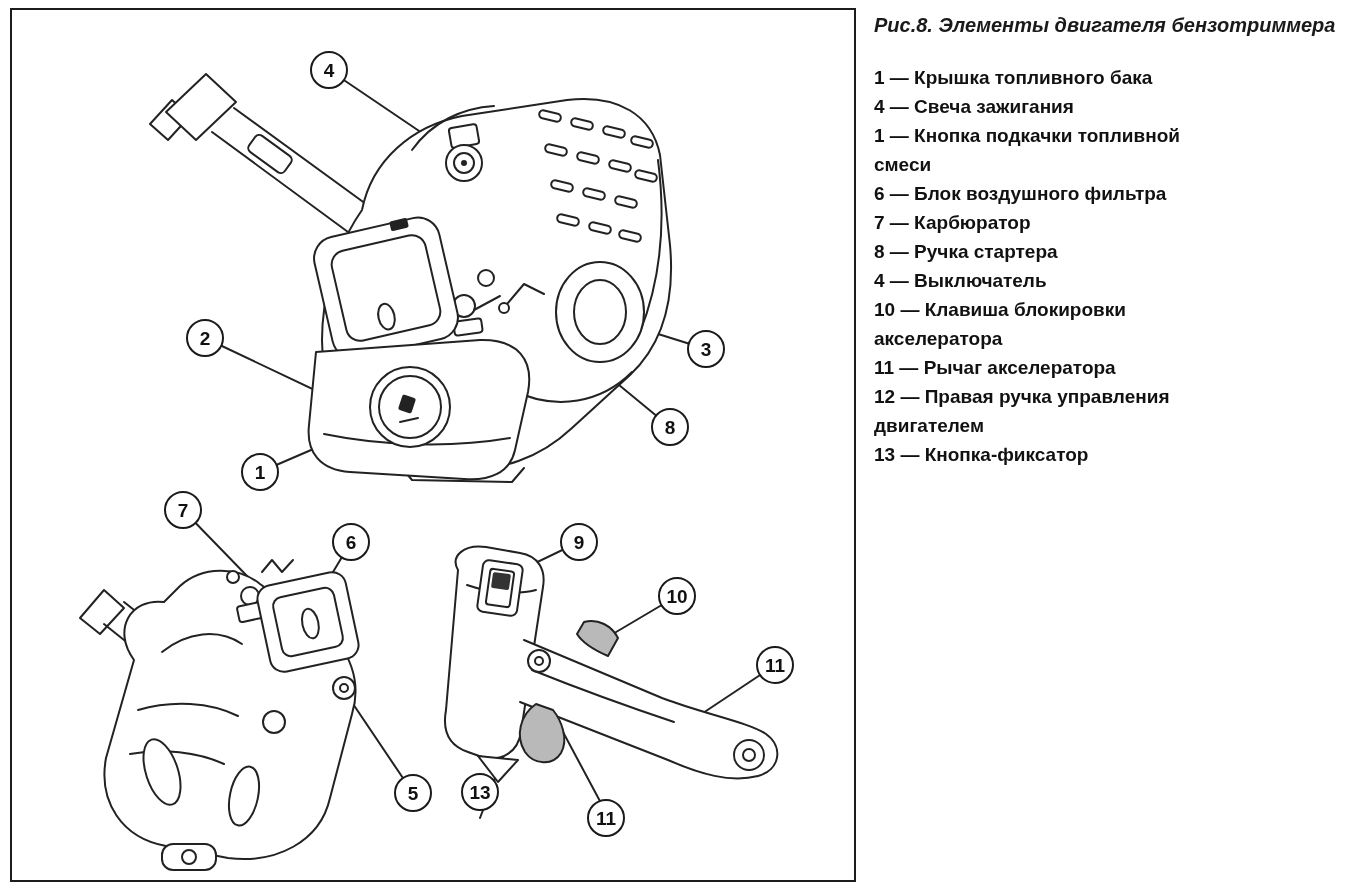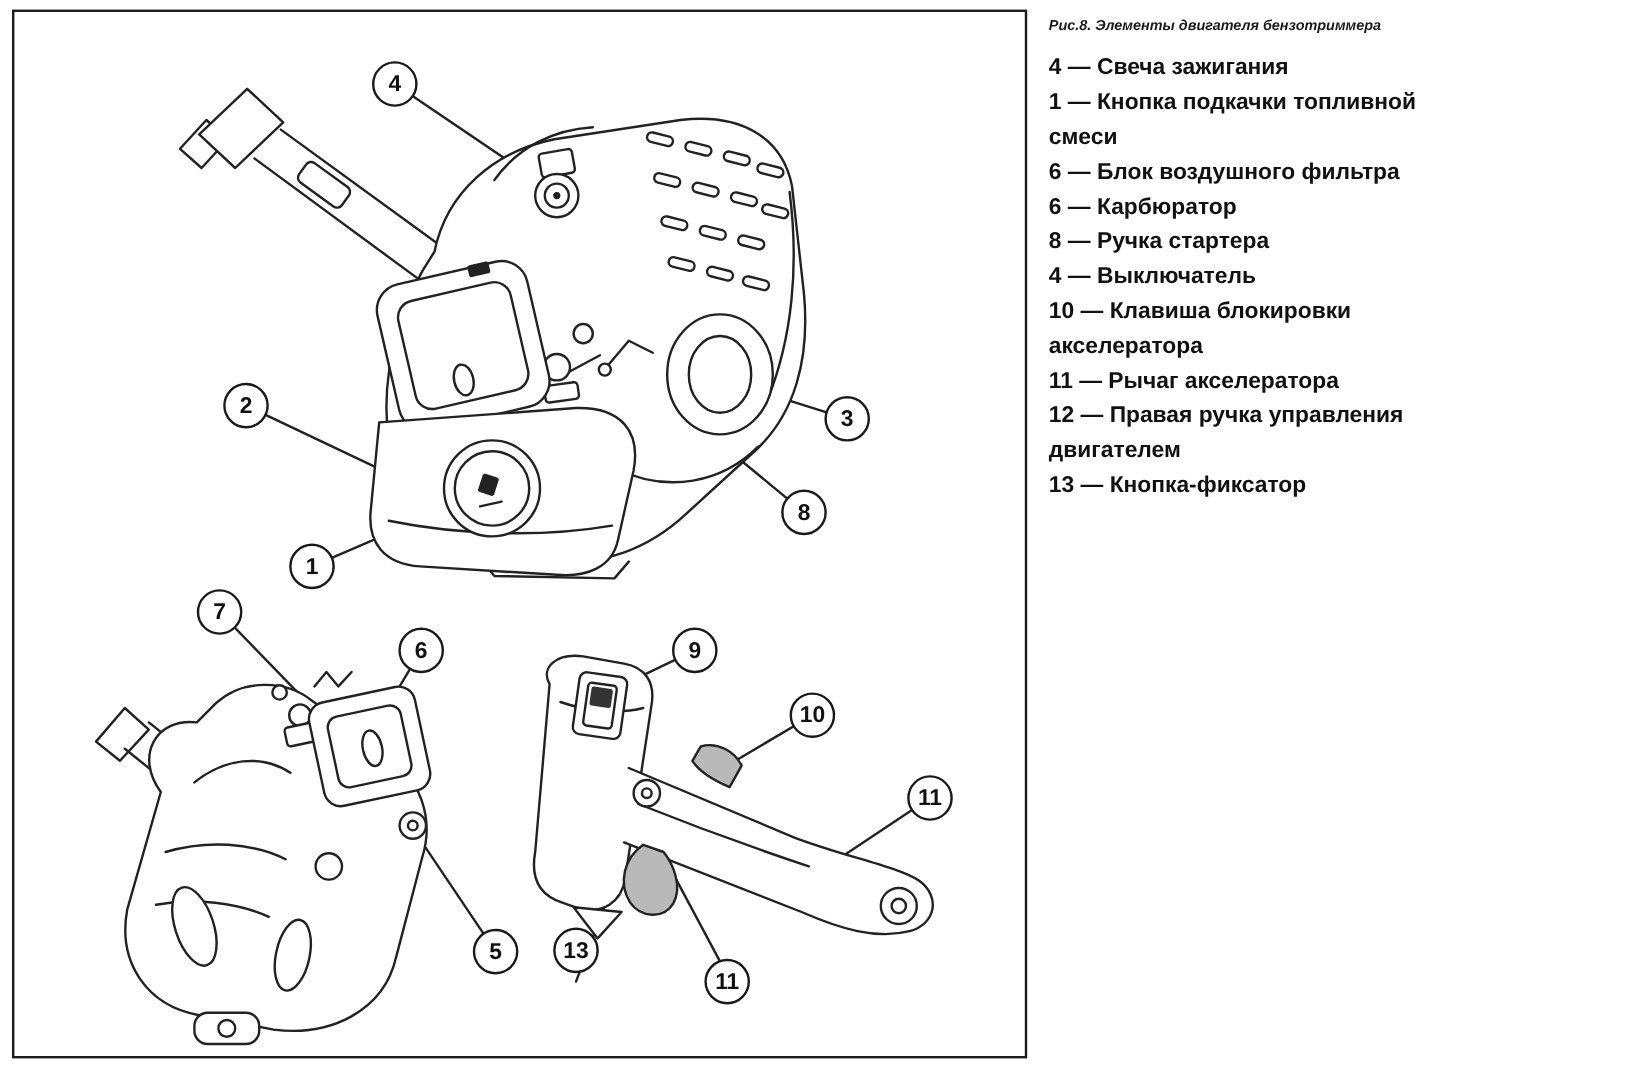--- a/index.html
+++ b/index.html
@@ -14,22 +14,22 @@
   }
   .panel svg { position:absolute; left:0; top:0; }
   .callout {
     position:absolute; width:38px; height:38px; border:2.5px solid #1a1a1a;
     border-radius:50%; background:#ffffff; display:flex; align-items:center;
     justify-content:center; font-weight:bold; font-size:19px; color:#111;
     line-height:1;
   }
   .legend-col { position:absolute; left:874px; top:14px; width:492px; }
   .fig-title {
-    font-size:12px; font-weight:bold; font-style:italic; white-space:nowrap;
-    margin-bottom:14px; color:#1a1a1a;
+    font-size:20px; font-weight:bold; font-style:italic; white-space:nowrap;
+    margin-bottom:26px; color:#1a1a1a;
   }
   .legend-item {
     font-size:19px; font-weight:bold; line-height:29px; max-width:368px;
     color:#111;
   }
 </style>
 </head>
 <body>
 
 <div class="panel">
@@ -207,24 +207,25 @@
   <div class="callout" style="left:548px;top:513px">9</div>
   <div class="callout" style="left:646px;top:567px">10</div>
   <div class="callout" style="left:575px;top:789px">11</div>
   <div class="callout" style="left:744px;top:636px">11</div>
   <div class="callout" style="left:449px;top:763px">13</div>
 </div>
 
 <div class="legend-col">
   <div class="fig-title">Рис.8. Элементы двигателя бензотриммера</div>
   <div>
+    <div class="legend-item">1 — Крышка топливного бака</div>
     <div class="legend-item">4 — Свеча зажигания</div>
     <div class="legend-item">1 — Кнопка подкачки топливной смеси</div>
     <div class="legend-item">6 — Блок воздушного фильтра</div>
-    <div class="legend-item">6 — Карбюратор</div>
+    <div class="legend-item">7 — Карбюратор</div>
     <div class="legend-item">8 — Ручка стартера</div>
     <div class="legend-item">4 — Выключатель</div>
     <div class="legend-item">10 — Клавиша блокировки акселератора</div>
     <div class="legend-item">11 — Рычаг акселератора</div>
     <div class="legend-item">12 — Правая ручка управления двигателем</div>
     <div class="legend-item">13 — Кнопка-фиксатор</div>
   </div>
 </div>
 
 </body></html>

